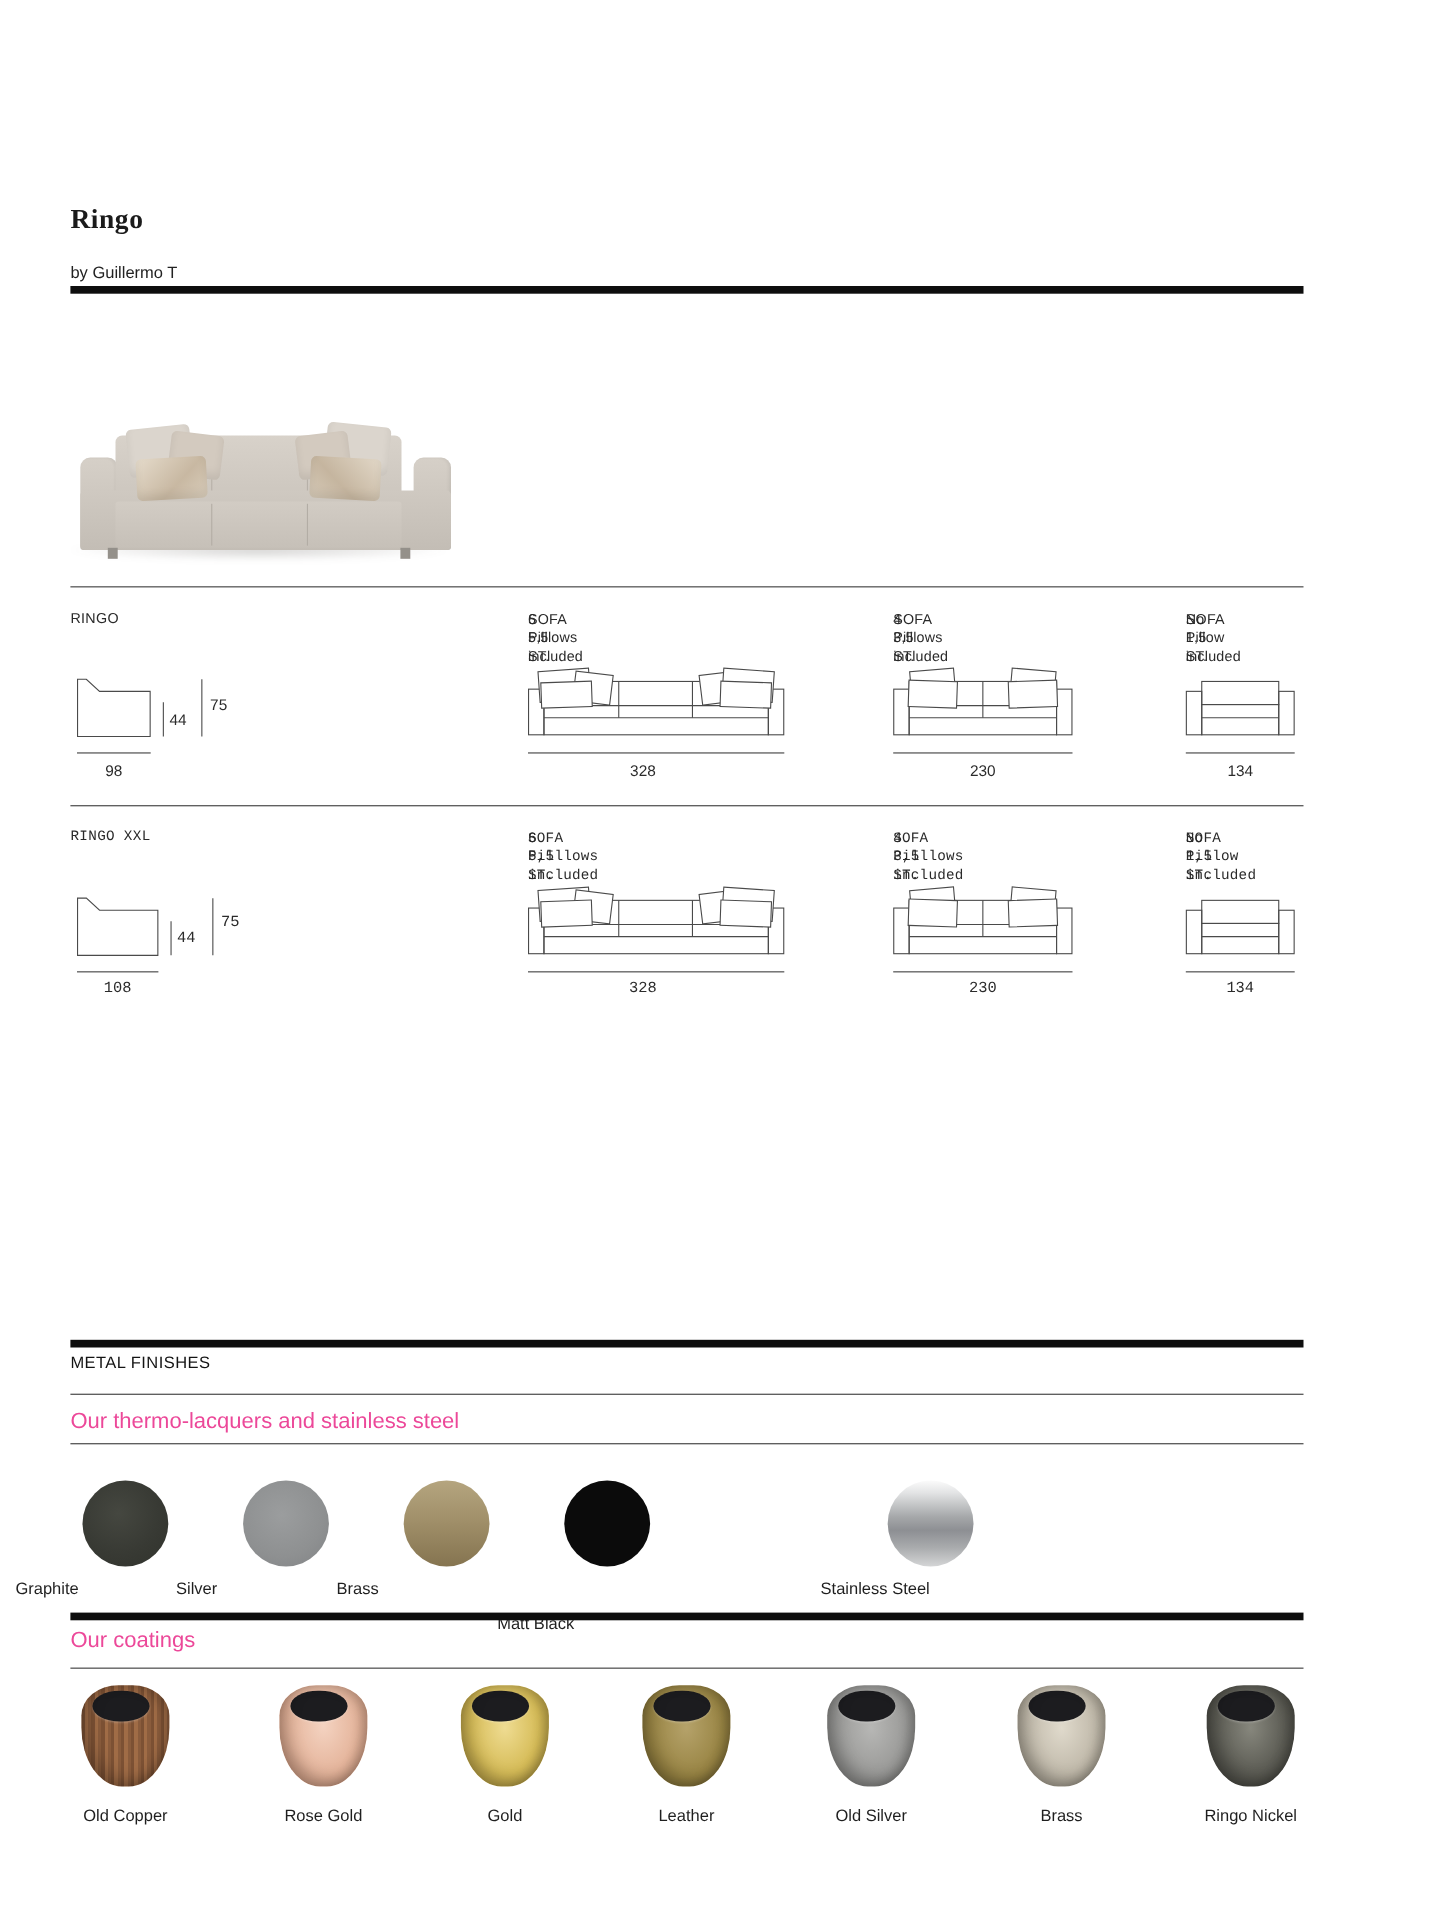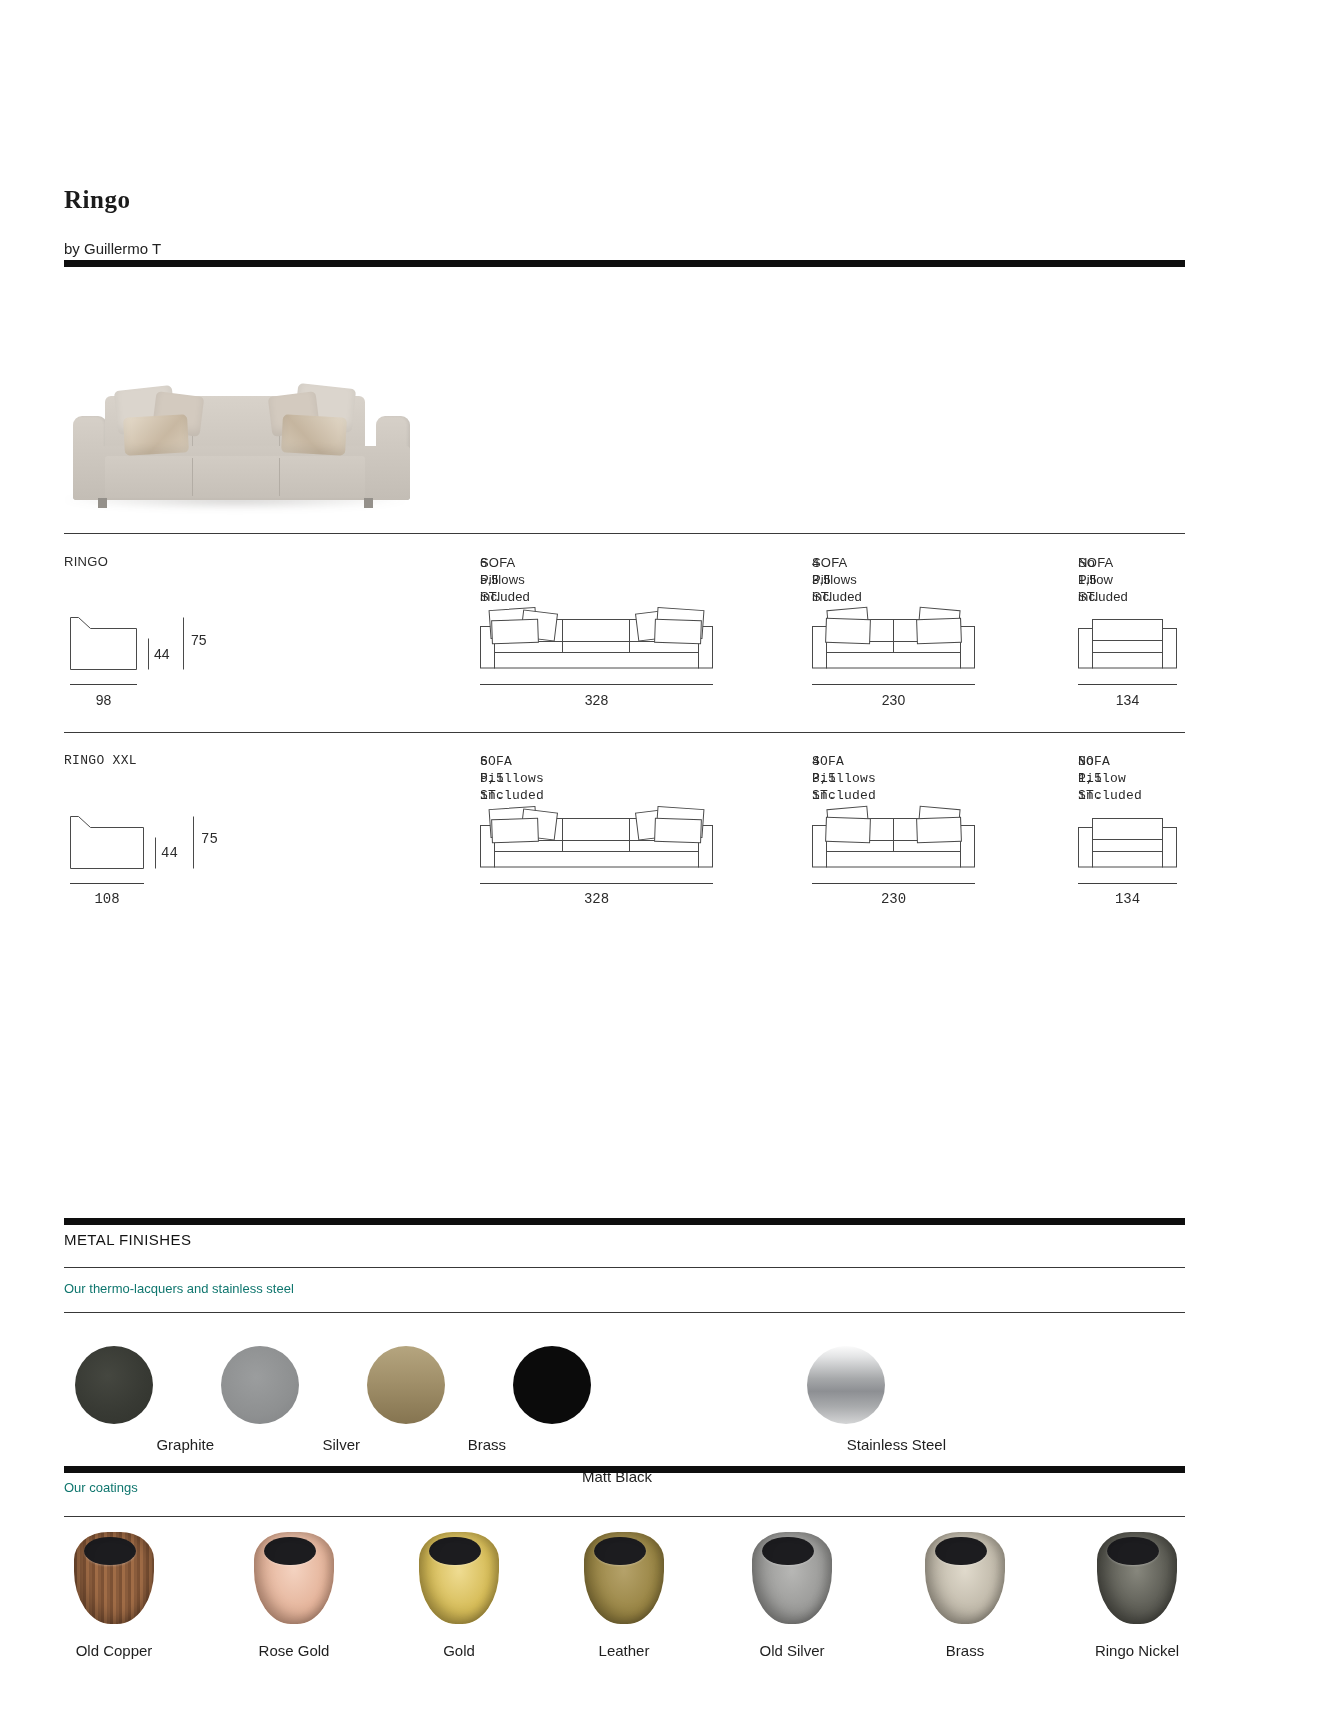--- a/index.html
+++ b/index.html
@@ -45,37 +45,37 @@
   .sofa55{left:416px;top:74px;} .sofa35{left:748px;top:74px;} .sofa15{left:1014px;top:74px;}
   .dim-num{font-size:14px;color:#2b2b2b;}
   .d44{top:113px;} .d75{top:99px;}
   .r0 .d44{left:90px;} .r0 .d75{left:127px;}
   .r1 .d44{left:97px;} .r1 .d75{left:137px;}
   .dimline{top:151px;height:1px;background:#3f3f3f;}
   .dl-p{left:6px;} .dl-c2{left:416px;width:233px;} .dl-c3{left:748px;width:163px;} .dl-c4{left:1014px;width:99px;}
   .r0 .dl-p{width:67px;} .r1 .dl-p{width:74px;}
   .dim-w{top:159px;text-align:center;font-size:14px;color:#2b2b2b;}
   .w-p{left:6px;} .r0 .w-p{width:67px;} .r1 .w-p{width:74px;}
-  .w-c2{left:416px;width:233px;} .w-c3{left:748px;width:163px;} .w-c4{left:1014px;width:99px;}
+  .w-c2{left:404px;width:233px;} .w-c3{left:748px;width:163px;} .w-c4{left:1014px;width:99px;}
 
   
   .bar-mf{top:1218px;} .bar-coat{top:1466px;}
   .mf-heading{position:absolute;left:64px;top:1231px;font-size:15px;letter-spacing:.4px;color:#141414;}
   .rule-thin{position:absolute;left:64px;width:1121px;height:1px;background:#383838;}
   .rt1{top:1267px;} .rt2{top:1312px;} .rt3{top:1516px;}
-  .mf-sub{position:absolute;left:64px;font-size:13px;color:#0f766e;}
+  .mf-sub{position:absolute;left:64px;font-size:20px;color:#ec4899;}
   .sub1{top:1281px;} .sub2{top:1480px;}
 
   .swatch{position:absolute;top:1346px;width:78px;height:78px;border-radius:50%;}
   .sw-graphite{background:radial-gradient(circle at 42% 38%, #454740 0%, #383a34 55%, #30322c 100%);}
   .sw-silver{background:radial-gradient(circle at 45% 40%, #9b9d9e 0%, #8e9091 60%, #808284 100%);}
   .sw-brass{background:linear-gradient(180deg, #b5a57f 0%, #a1906a 45%, #857450 100%);}
   .sw-mattblack{background:#0b0b0b;}
   .sw-steel{background:linear-gradient(180deg, #fbfbfb 0%, #e3e4e5 14%, #a6a8aa 42%, #8d8f93 58%, #a9abad 78%, #d4d5d6 100%);}
-  .sw-label{position:absolute;top:1436px;width:200px;margin-left:-100px;text-align:right;
+  .sw-label{position:absolute;top:1436px;width:200px;margin-left:-100px;text-align:left;
             font-size:15px;color:#1f1f1f;}
 
   .bowl{position:absolute;top:1532px;width:80px;height:92px;
         border-radius:42% 42% 46% 46% / 30% 30% 58% 58%;overflow:hidden;}
   .bowl::before{content:"";position:absolute;left:13%;top:5%;width:64%;height:31%;
         border-radius:50%;background:#1c1c1f;box-shadow:0 1px 2px rgba(255,255,255,.25);}
   .bowl::after{content:"";position:absolute;left:0;top:0;width:100%;height:100%;
         border-radius:inherit;box-shadow:inset 6px -6px 14px rgba(0,0,0,.25), inset -6px 2px 10px rgba(0,0,0,.18);}
   .bw-oldcopper{background:repeating-linear-gradient(90deg,#7c5134 0 3px,#a06c46 3px 6px,#8a5c3c 6px 9px);}
   .bw-rosegold{background:radial-gradient(ellipse at 50% 40%, #f4d3c1 0%, #e5b59c 55%, #c68e72 100%);}

